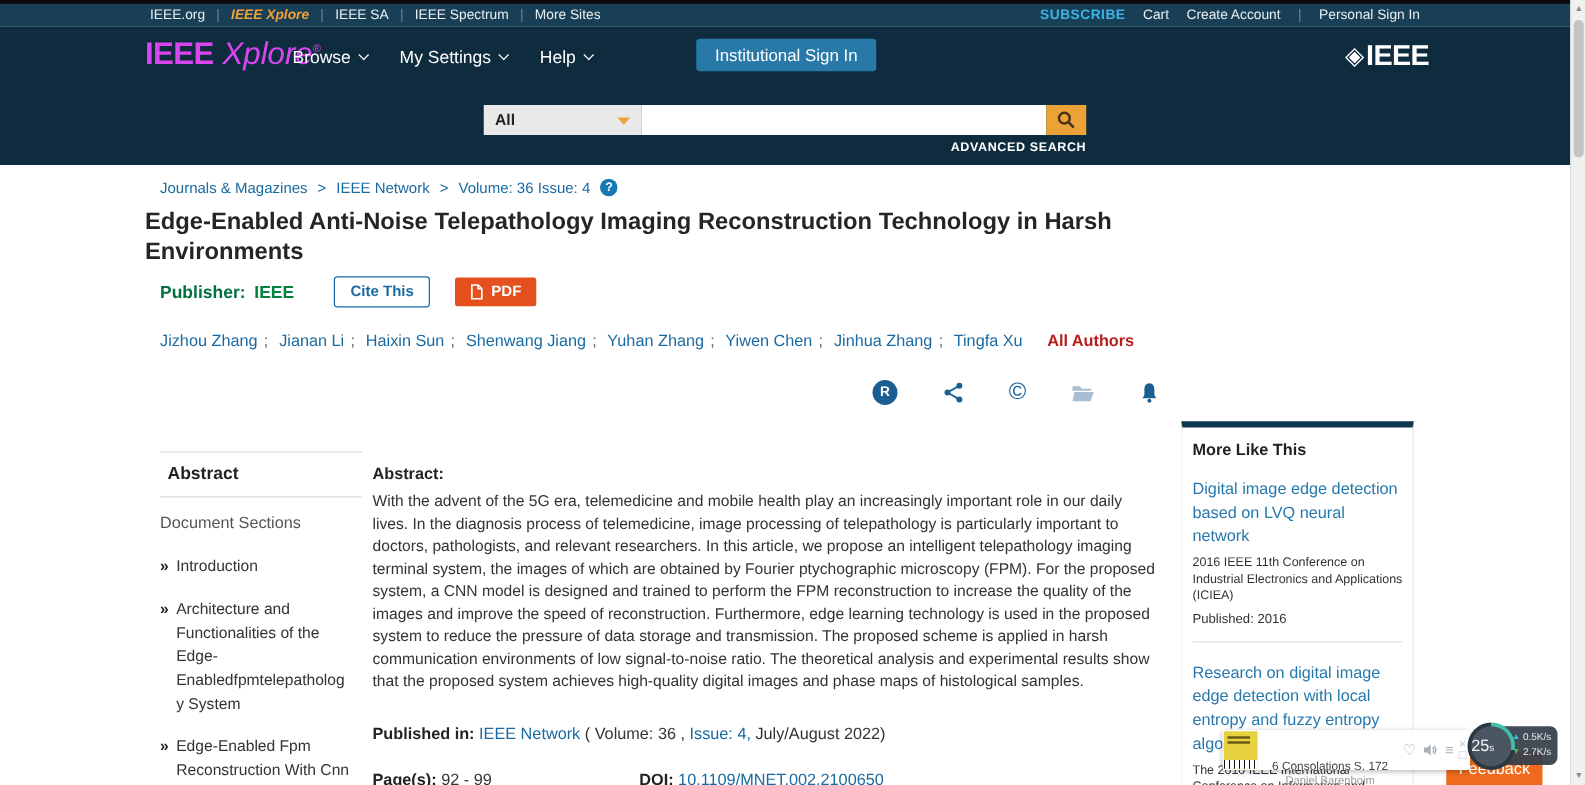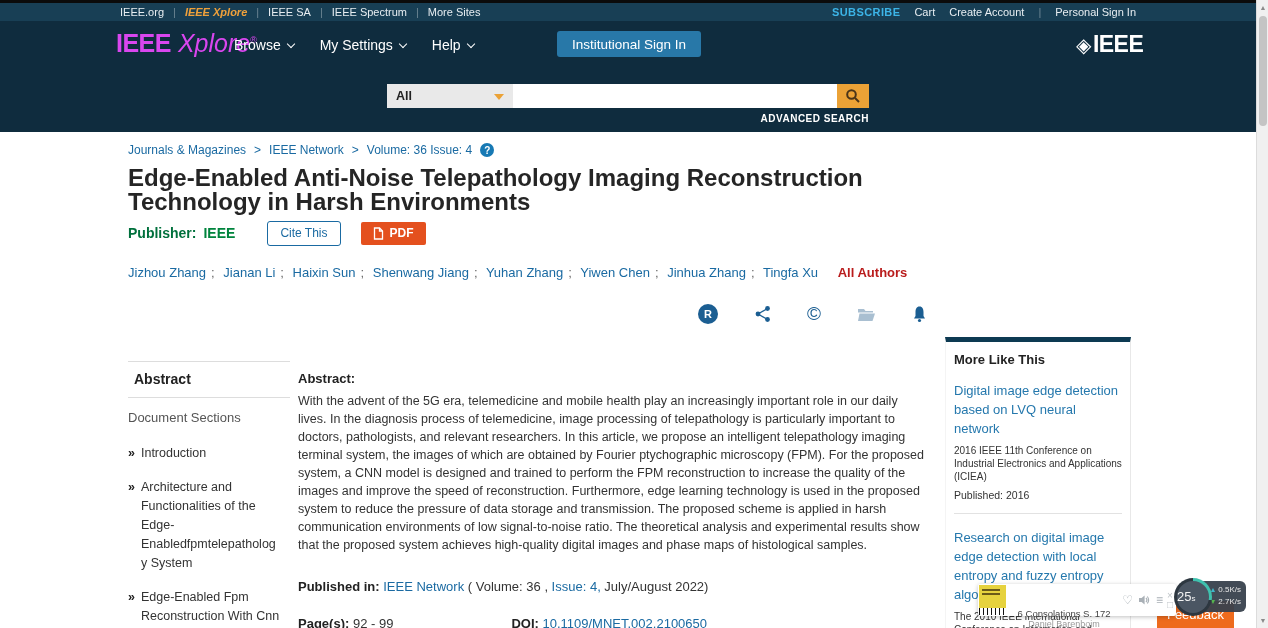--- a/index.html
+++ b/index.html
@@ -48,25 +48,25 @@
   .scope-caret { position:absolute; right:9px; top:10px; width:0; height:0; border-left:5px solid transparent; border-right:5px solid transparent; border-top:6px solid #eba236; }
   .search-input { flex:1; height:24px; border:none; outline:none; padding:0 8px; font-size:13px; background:#fff; }
   .search-btn { width:32px; height:24px; background:#eba236; border:none; display:flex; align-items:center; justify-content:center; cursor:pointer; }
   .adv-search { position:absolute; left:387px; top:92px; width:482px; text-align:right; font-size:10px; font-weight:bold; color:#fff; letter-spacing:.5px; cursor:pointer; }
   
   .breadcrumb { position:absolute; left:128px; top:143px; font-size:12px; display:flex; gap:8px; align-items:center; color:#1a6aa2; }
   .bc-link { color:#1a6aa2; cursor:pointer; }
   .bc-sep { color:#1a6aa2; }
   .help-dot { width:14px; height:14px; border-radius:50%; background:#1779b4; color:#fff; font-size:10px; font-weight:bold; display:flex; align-items:center; justify-content:center; cursor:pointer; }
   
-  .doc-title { position:absolute; left:128px; top:166px; width:800px; font-size:24px; line-height:24px; font-weight:bold; color:#252525; }
+  .doc-title { position:absolute; left:116px; top:166px; width:800px; font-size:19px; line-height:24px; font-weight:bold; color:#252525; }
   .pubrow { position:absolute; left:128px; top:220px; height:26px; display:flex; align-items:center; }
   .pub-label { font-size:14px; font-weight:bold; color:#00703c; }
   .pub-ieee { font-size:14px; font-weight:bold; color:#00843d; margin-left:7px; cursor:pointer; }
-  .cite-btn { margin-left:32px; height:25px; padding:0 12px; background:#fff; border:1px solid #1a6aa2; border-radius:3px; color:#1a6aa2; font-size:12px; cursor:pointer; }
+  .cite-btn { margin-left:32px; height:25px; padding:0 12px; background:#fff; border:1px solid #1a6aa2; border-radius:3px; color:#1a6aa2; font-size:12px; cursor:pointer;font-weight:bold; }
   .pdf-btn { margin-left:20px; height:23px; padding:0 12px; background:#e4501e; border:none; border-radius:2px; color:#fff; font-size:12px; font-weight:bold; display:flex; align-items:center; gap:6px; cursor:pointer; }
   .authors { position:absolute; left:128px; top:265px; font-size:13px; color:#555; white-space:nowrap; }
   .author-link { color:#1a6aa2; cursor:pointer; }
   .author-sep { color:#666; margin:0 5px; }
   .all-authors { color:#b91c1c; font-weight:bold; margin-left:16px; cursor:pointer; }
   
   .iconrow { position:absolute; left:698px; top:304px; width:230px; display:flex; justify-content:space-between; align-items:center; }
   .r-circle { width:20px; height:20px; border-radius:50%; background:#1b5e92; color:#fff; font-size:11px; font-weight:bold; display:flex; align-items:center; justify-content:center; cursor:pointer; }
   .c-glyph { font-size:19px; color:#1b5e92; line-height:20px; cursor:pointer; }
   .icon-btn { cursor:pointer; display:flex; align-items:center; }

